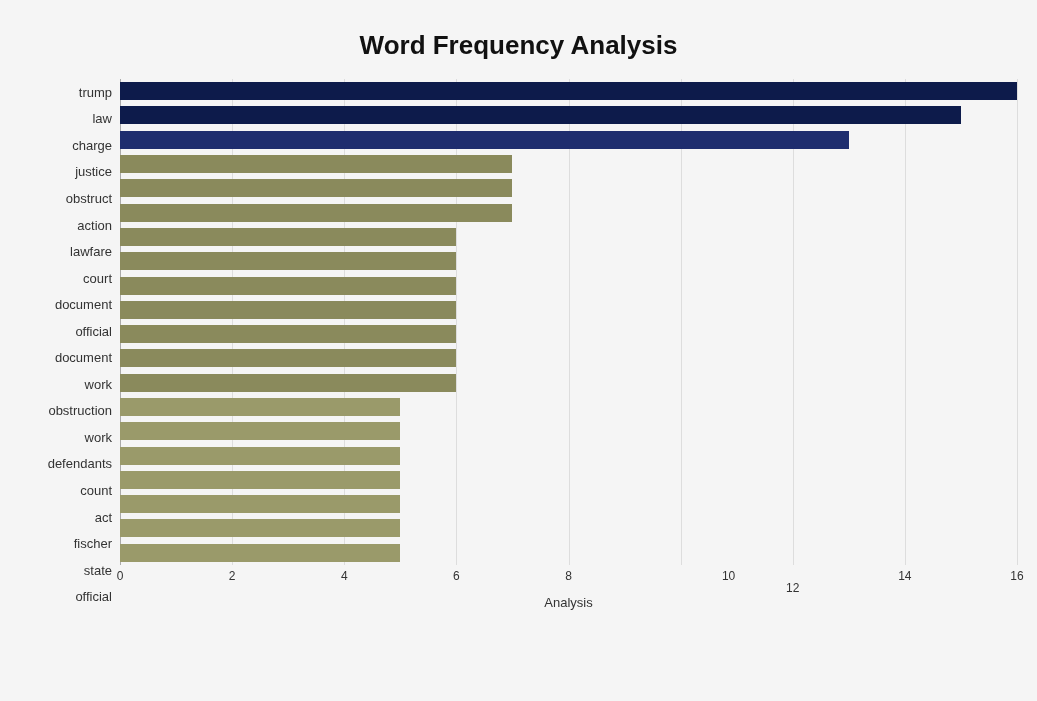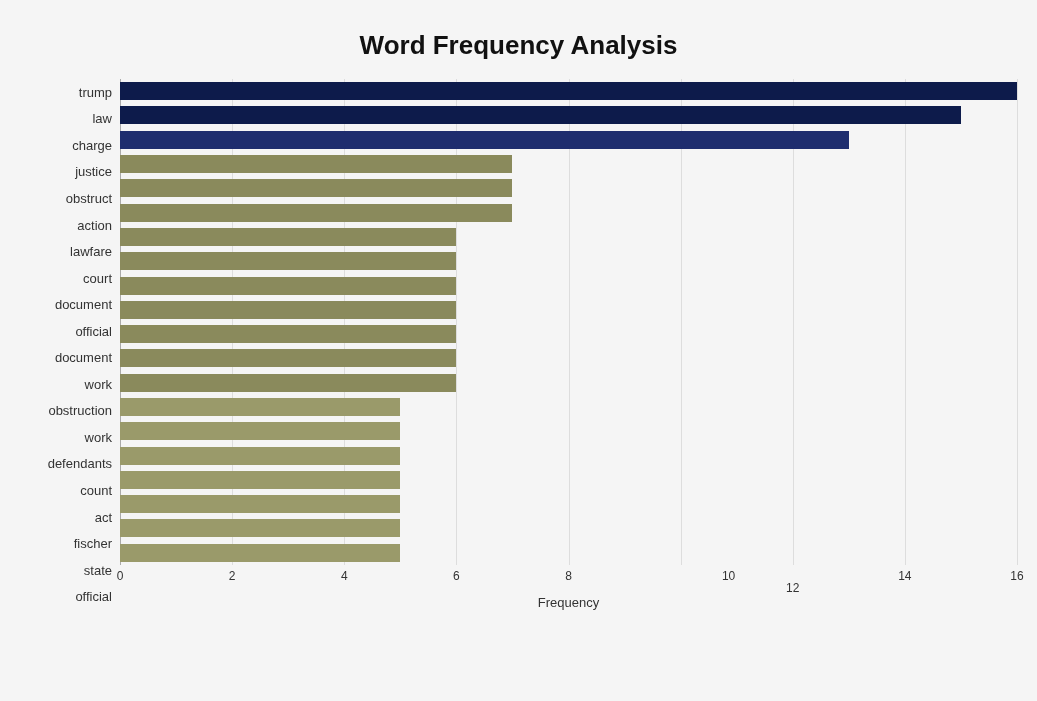--- a/index.html
+++ b/index.html
@@ -215,17 +215,17 @@
             <div class="x-tick" style="left: 0%;">0</div>
             <div class="x-tick" style="left: 12.5%;">2</div>
             <div class="x-tick" style="left: 25%;">4</div>
             <div class="x-tick" style="left: 37.5%;">6</div>
             <div class="x-tick" style="left: 50%;">8</div>
             <div class="x-tick" style="left: 62.5%; margin-left: 48px;">10</div>
             <div class="x-tick" style="left: 75%; margin-top: 12px;">12</div>
             <div class="x-tick" style="left: 87.5%;">14</div>
             <div class="x-tick" style="left: 100%;">16</div>
           </div>
-        <div class="x-label">Frequency</div>
+        <div class="x-label">Analysis</div>
       </div>
     </div>
   </div>
 </div>
 
 </body></html>

